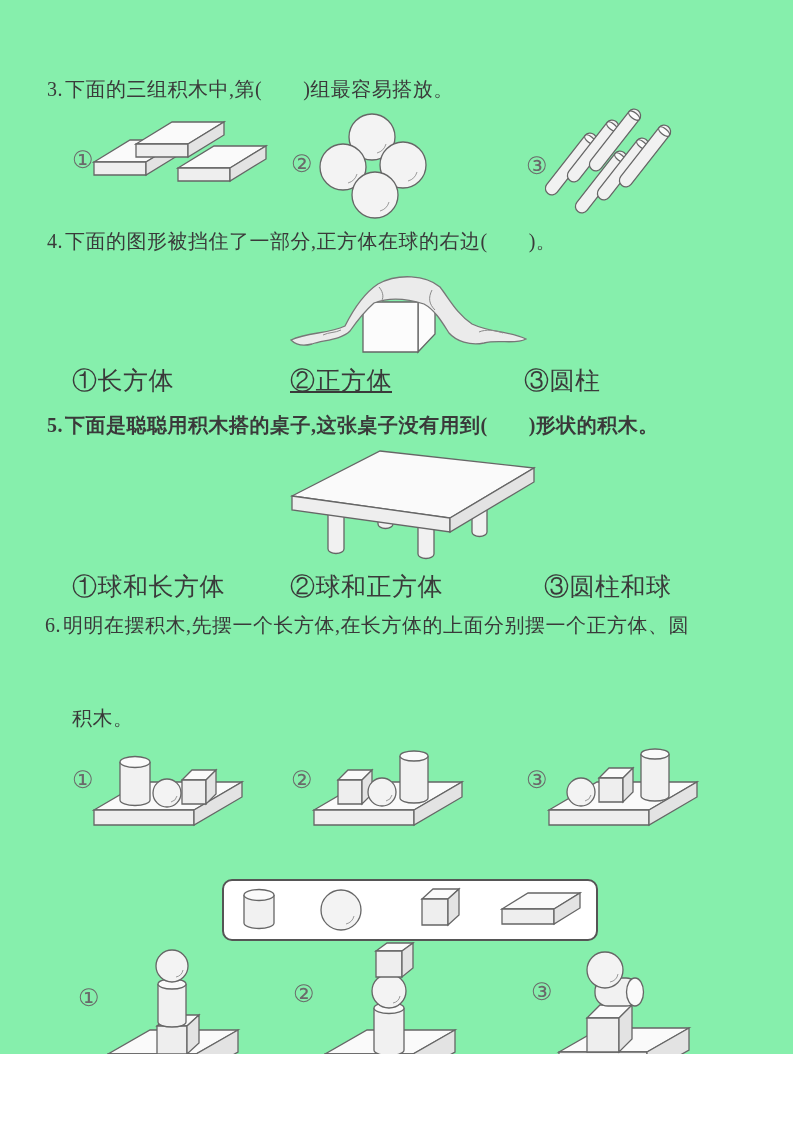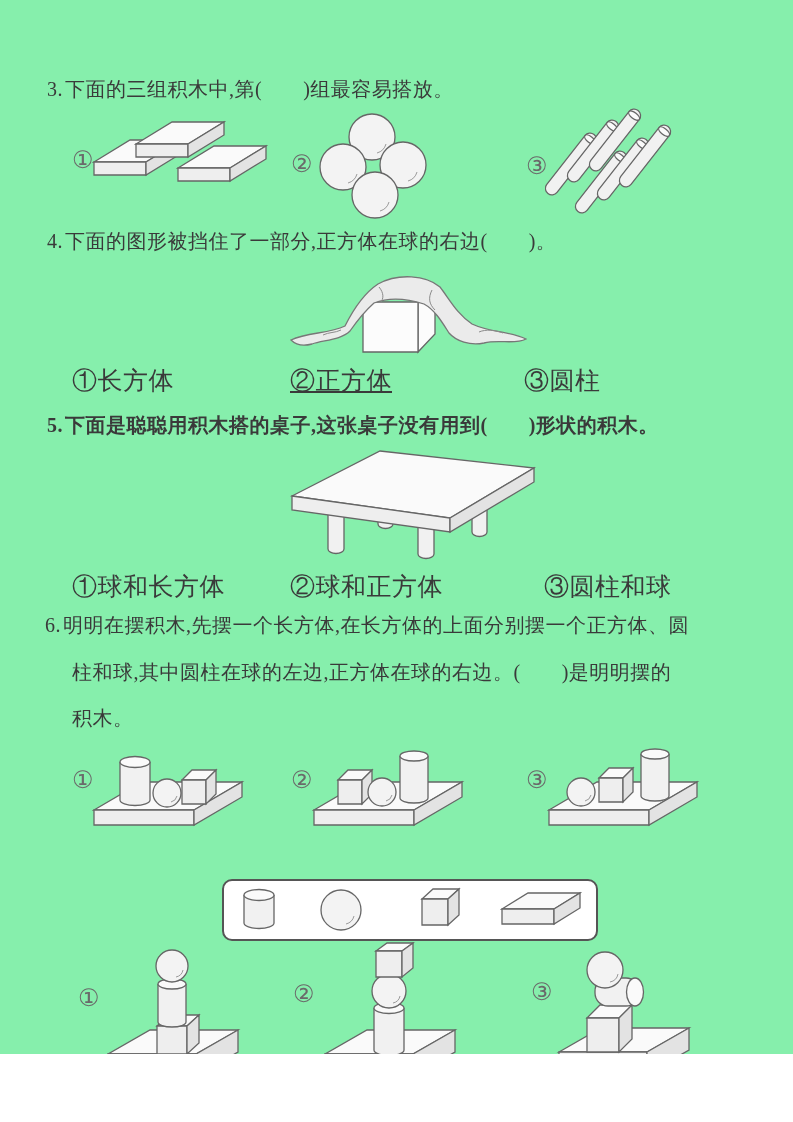--- a/index.html
+++ b/index.html
@@ -158,23 +158,20 @@
     </g>
   </svg>
 
   <span class="opt" style="left:72px;top:570px;">①球和长方体</span>
   <span class="opt" style="left:290px;top:570px;">②球和正方体</span>
   <span class="opt" style="left:544px;top:570px;">③圆柱和球</span>
 
   <div class="qtext" style="left:45px;top:612px;">
     <span class="qnum">6.</span><span>明明在摆积木,先摆一个长方体,在长方体的上面分别摆一个正方体、圆</span>
   </div>
-  <div class="qtext" style="left:72px;top:659px;">
-    <span>柱和球,其中圆柱在球的左边,正方体在球的右边。(　　)是明明摆的</span>
-  </div>
   <div class="qtext" style="left:72px;top:705px;">
     <span>积木。</span>
   </div>
 
   <span class="lbl" style="left:72px;top:766px;">①</span>
   <svg class="fig" style="left:92px;top:740px;" width="154" height="88" viewBox="0 0 154 88">
     <g>
       <path class="face-top" d="M2,70 L50,42 L150,42 L102,70 Z"></path>
       <path class="face-front" d="M2,70 h100 v15 h-100 Z"></path>
       <path class="face-side" d="M102,70 L150,42 L150,57 L102,85 Z"></path>

